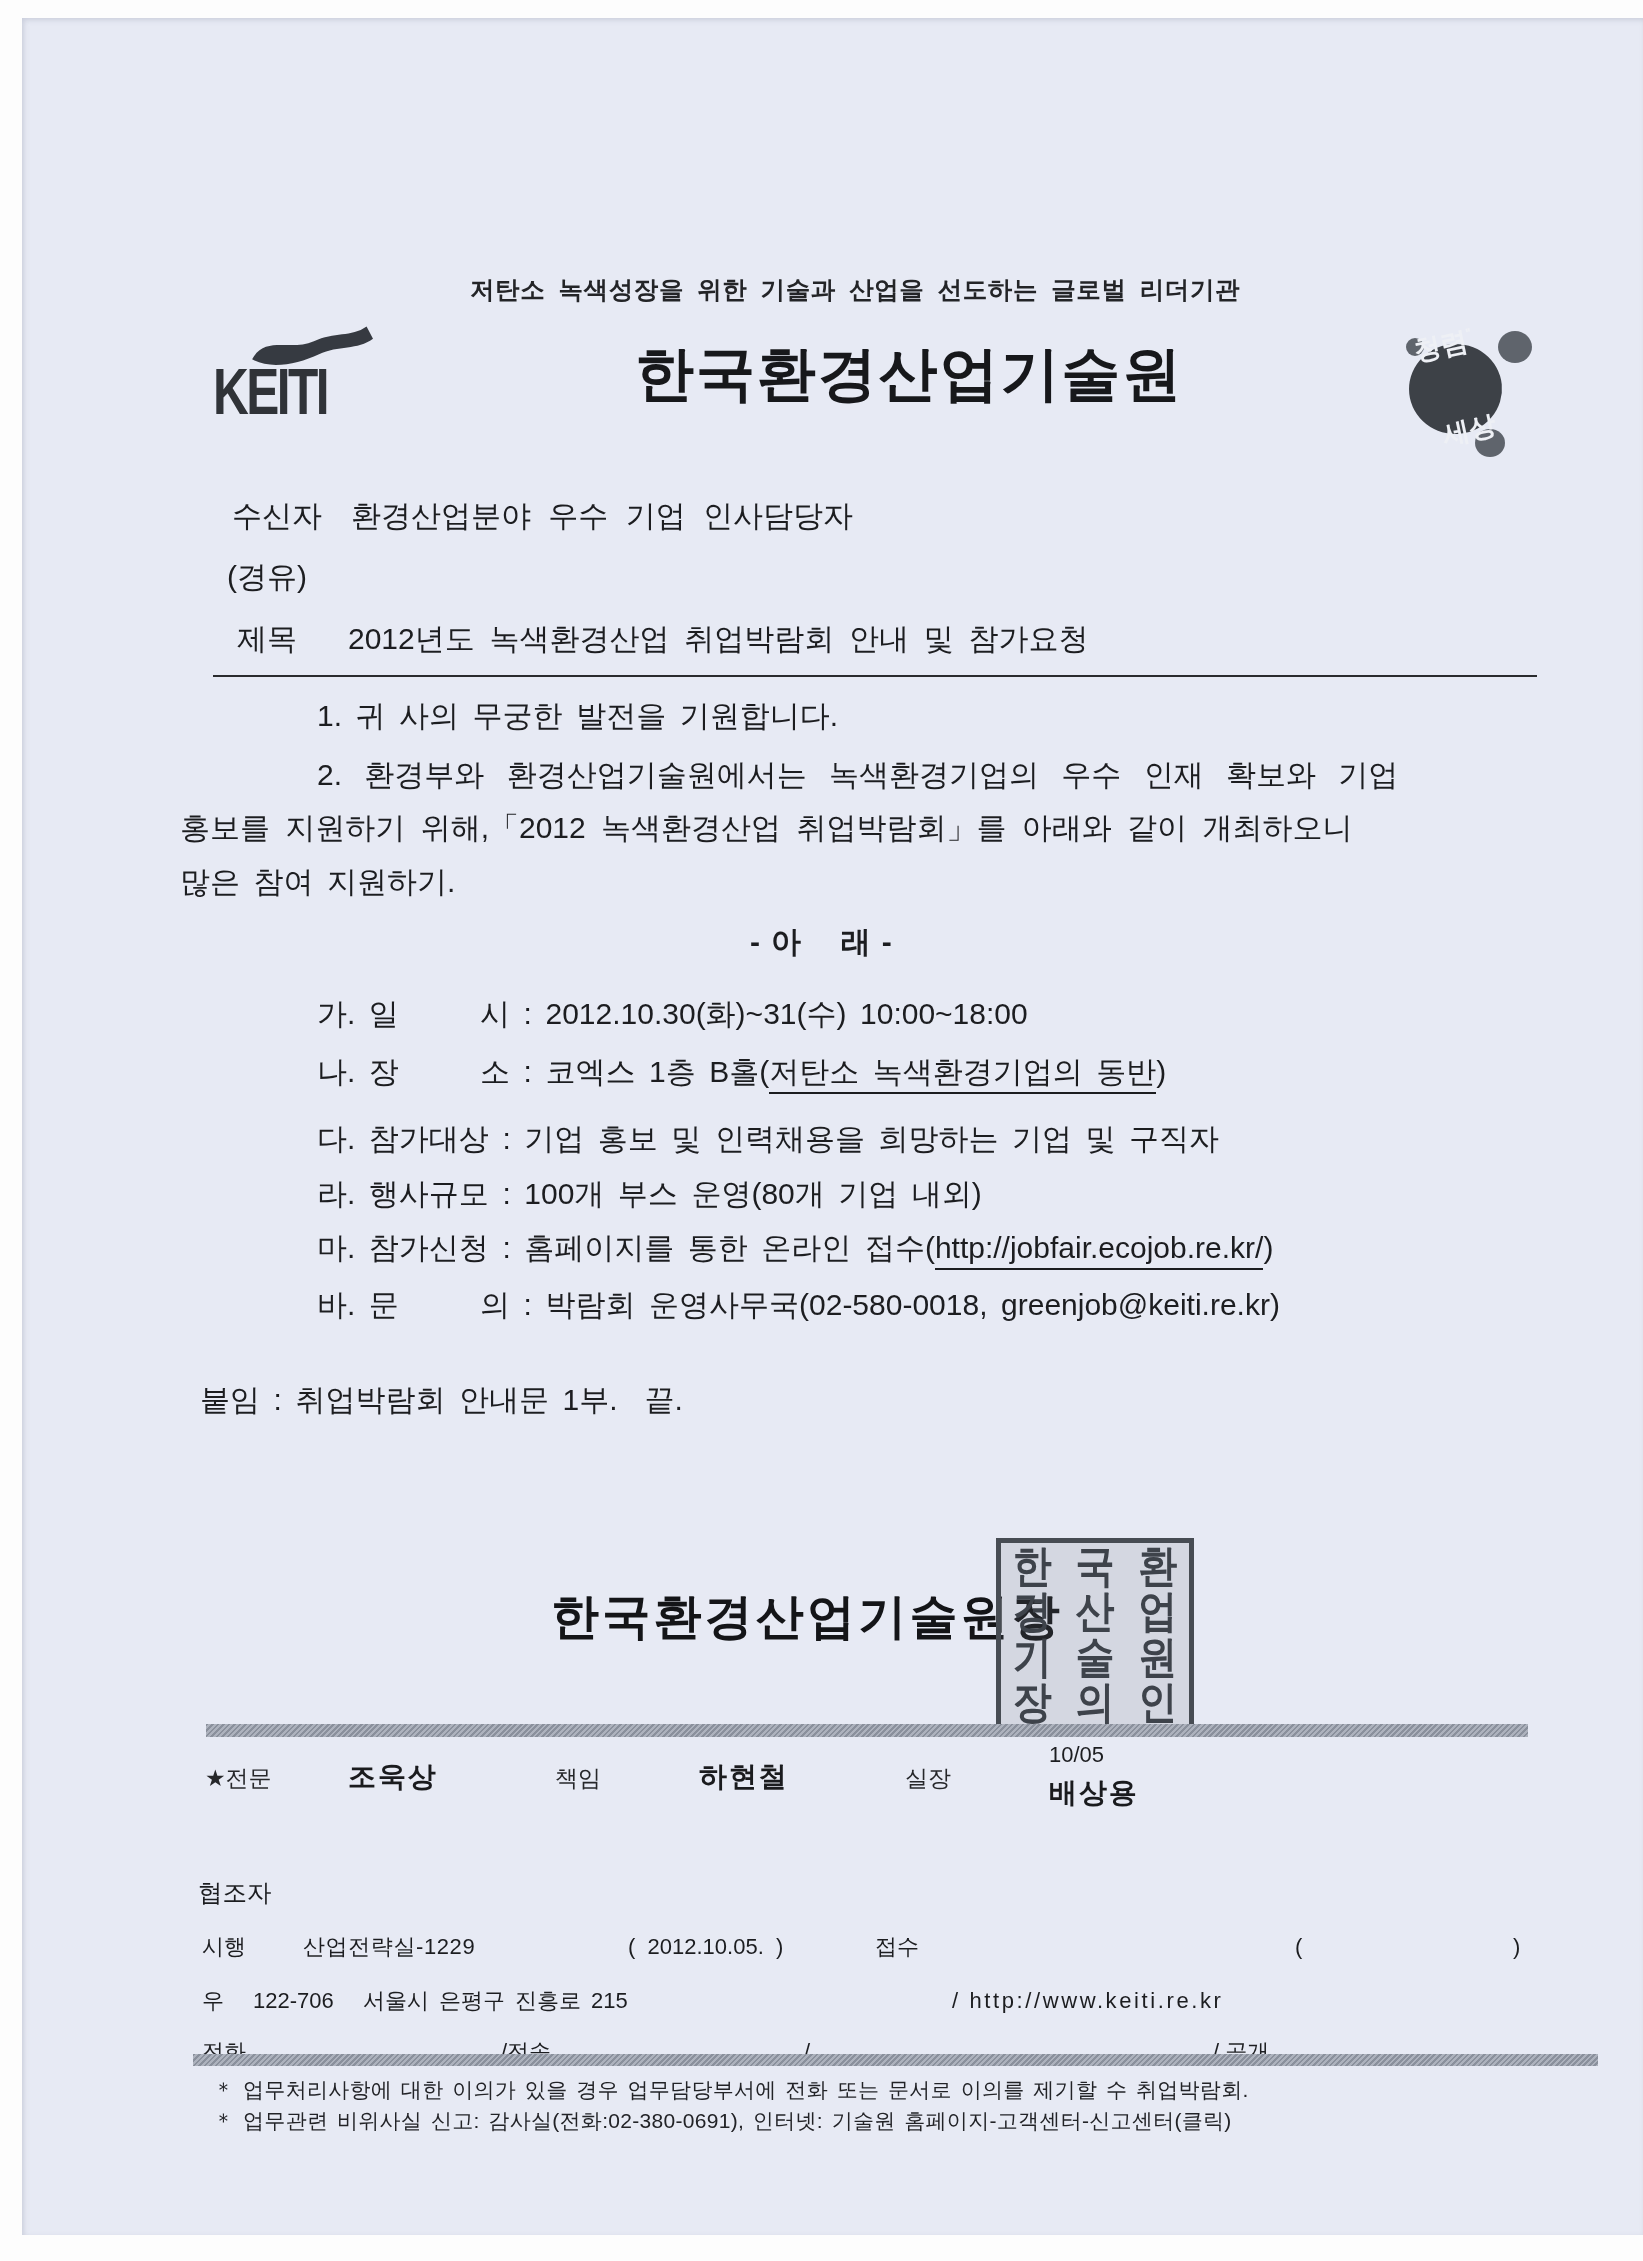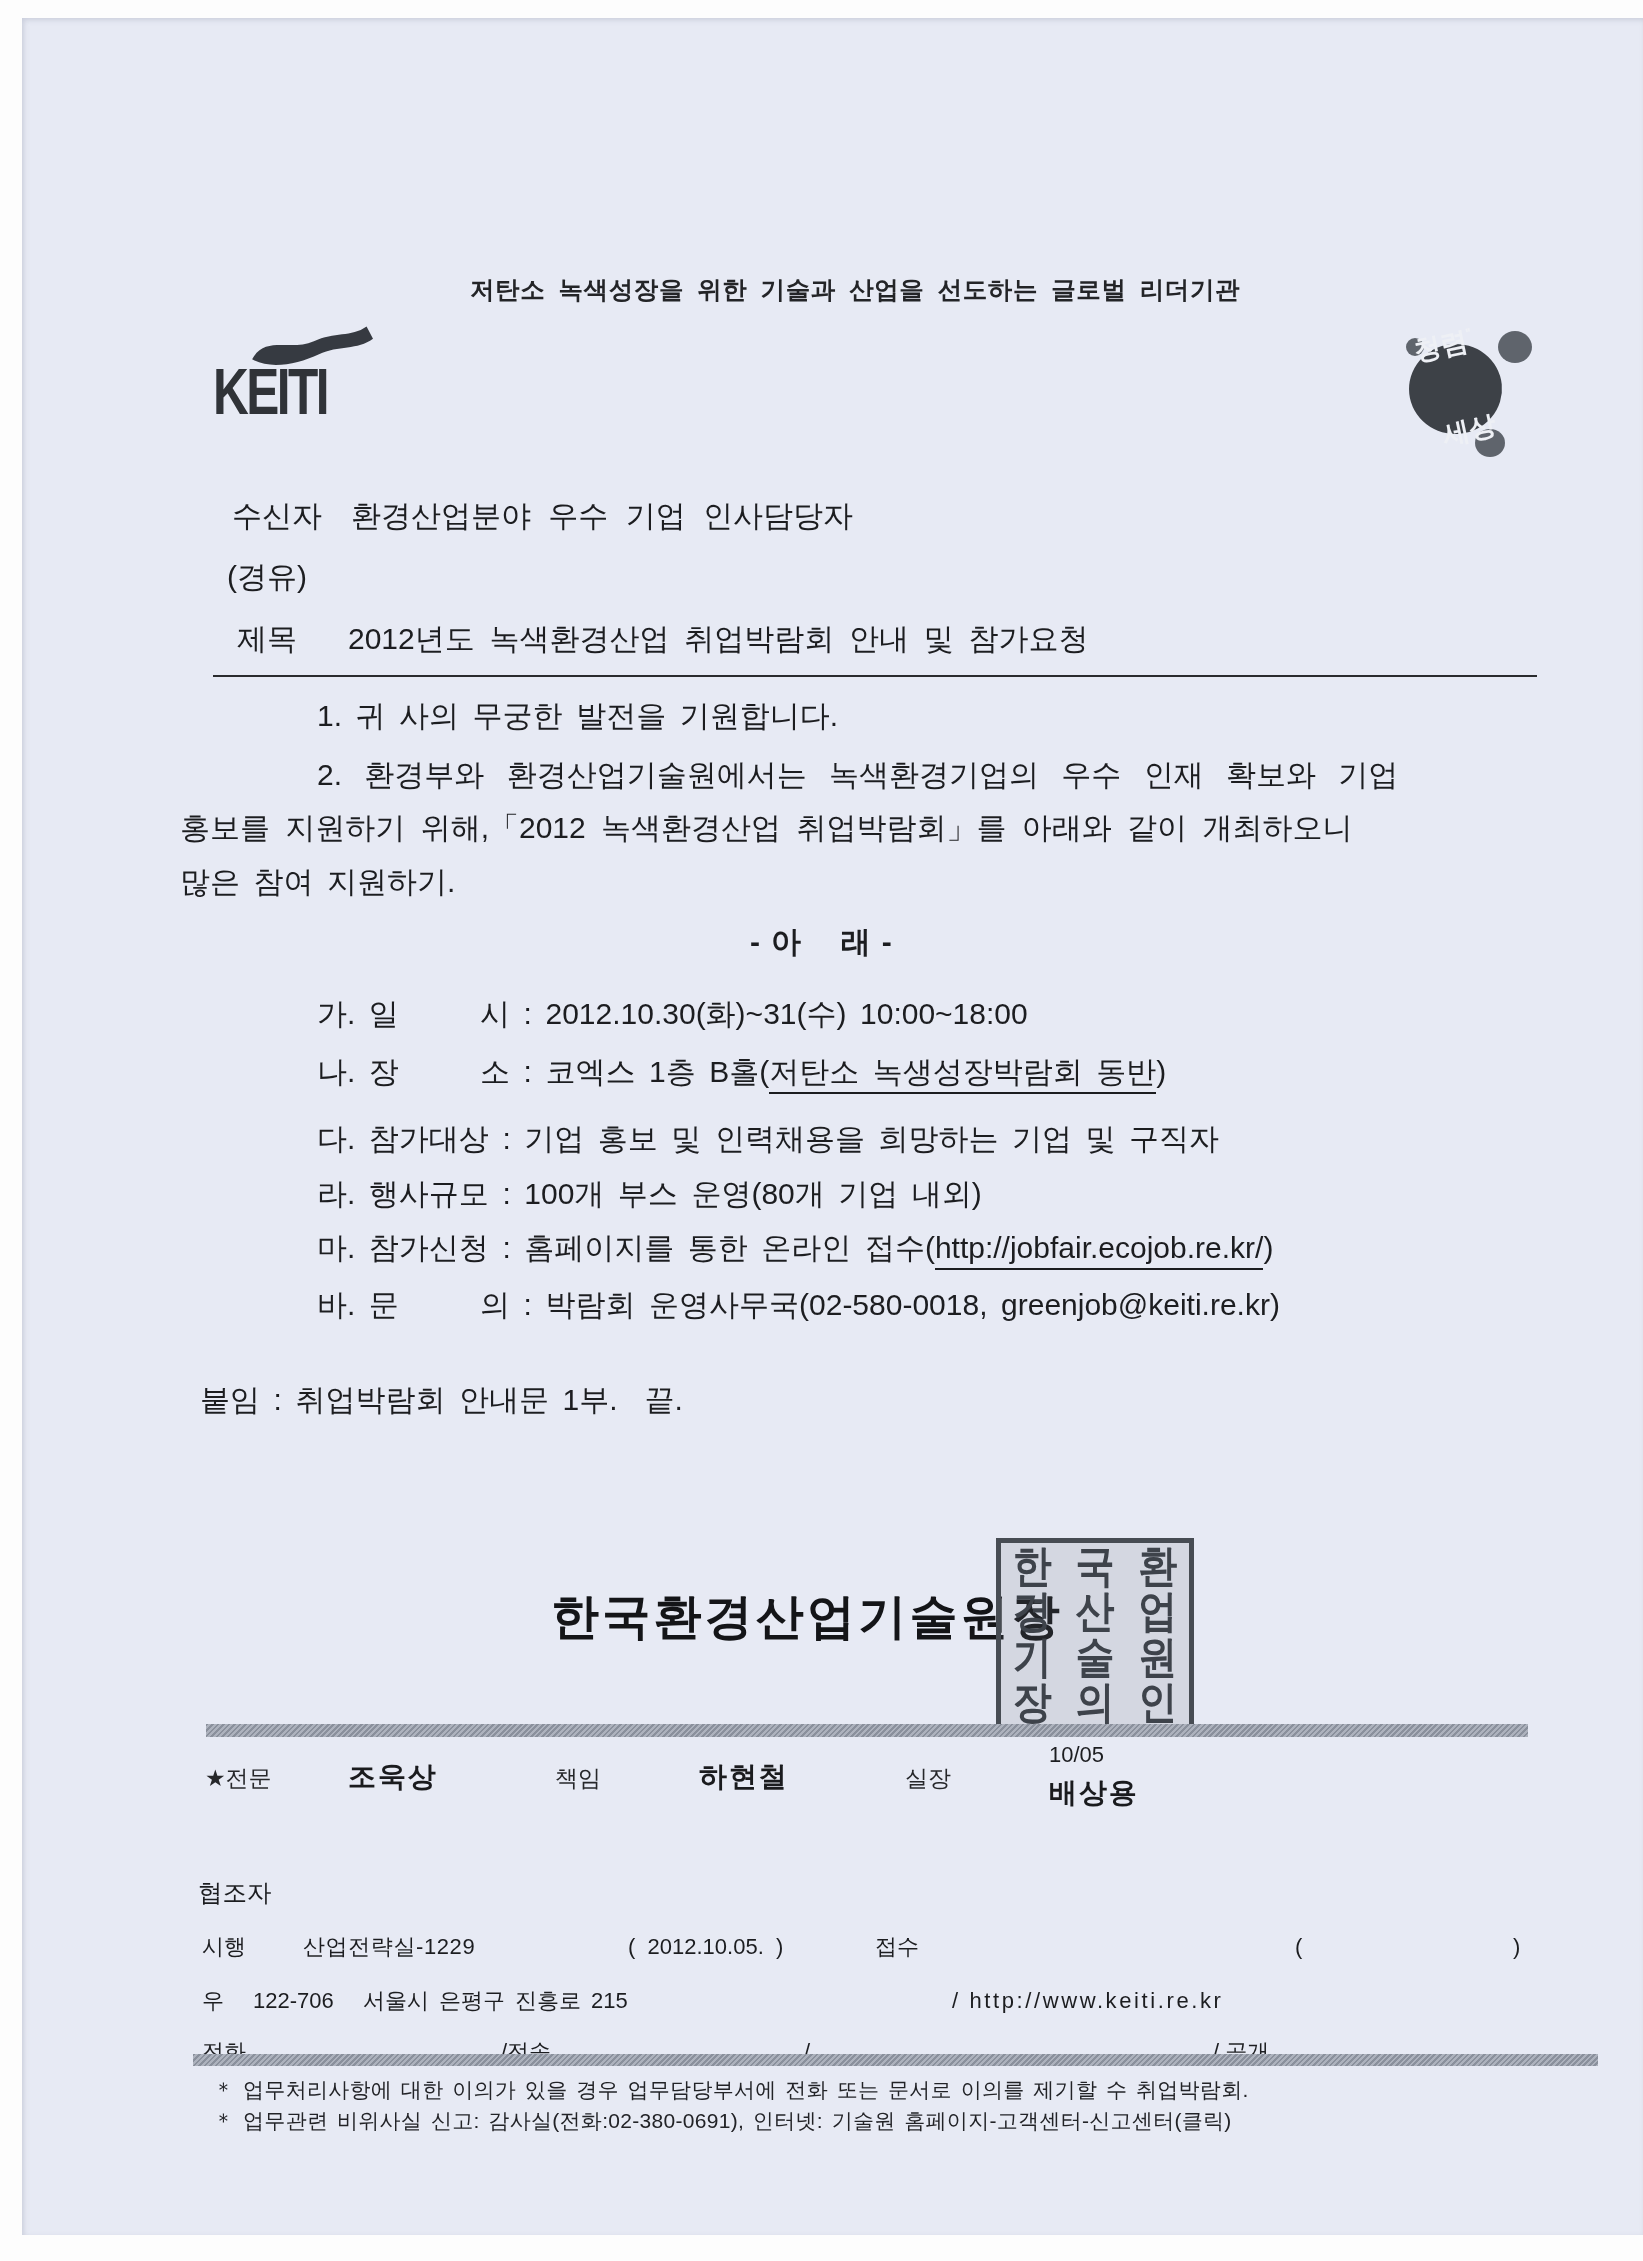--- a/index.html
+++ b/index.html
@@ -98,20 +98,21 @@
 
   <div class="abs slogan">저탄소 녹색성장을 위한 기술과 산업을 선도하는 글로벌 리더기관</div>
 
   <div class="abs logo">
     <svg class="swoosh" width="135" height="52" viewBox="0 0 210 80">
       <path d="M8,56 C28,18 68,44 104,28 C136,13 162,22 186,5 L196,24 C172,42 142,34 112,48 C78,64 36,72 8,56 Z" fill="#363a41"></path>
     </svg>
     <div class="logo-text">KEITI</div>
   </div>
 
+  <div class="abs org-title">한국환경산업기술원</div>
 
   <div class="abs stamp">
     <div class="dot d1"></div>
     <div class="dot d2"></div>
     <div class="dot d3"></div>
     <div class="blob">
       <div class="stamp-text">
         <div><span>청렴</span><span class="flourish">''</span></div>
         <div class="l2">세상</div>
       </div>
@@ -125,21 +126,21 @@
   <div class="abs s47 subj-val">2012년도 녹색환경산업 취업박람회 안내 및 참가요청</div>
   <div class="abs subj-line"></div>
 
   <div class="abs s46 p1">1. 귀 사의 무궁한 발전을 기원합니다.</div>
   <div class="abs s46 p2a">2. 환경부와 환경산업기술원에서는 녹색환경기업의 우수 인재 확보와 기업</div>
   <div class="abs s46 p2b">홍보를 지원하기 위해,「2012 녹색환경산업 취업박람회」를 아래와 같이 개최하오니</div>
   <div class="abs s46 p2c">많은 참여 지원하기.</div>
   <div class="abs below">- 아    래 -</div>
 
   <div class="abs s46 item i0"><span>가. 일      시 : 2012.10.30(화)~31(수) 10:00~18:00</span><span class="ul"></span><span></span></div>
-  <div class="abs s46 item i1"><span>나. 장      소 : 코엑스 1층 B홀(</span><span class="ul">저탄소 녹생성장박람회 동반</span><span>)</span></div>
+  <div class="abs s46 item i1"><span>나. 장      소 : 코엑스 1층 B홀(</span><span class="ul">저탄소 녹색환경기업의 동반</span><span>)</span></div>
   <div class="abs s46 item i2"><span>다. 참가대상 : 기업 홍보 및 인력채용을 희망하는 기업 및 구직자</span><span class="ul"></span><span></span></div>
   <div class="abs s46 item i3"><span>라. 행사규모 : 100개 부스 운영(80개 기업 내외)</span><span class="ul"></span><span></span></div>
   <div class="abs s46 item i4"><span>마. 참가신청 : 홈페이지를 통한 온라인 접수(</span><span class="ul">http://jobfair.ecojob.re.kr/</span><span>)</span></div>
   <div class="abs s46 item i5"><span>바. 문      의 : 박람회 운영사무국(02-580-0018, greenjob@keiti.re.kr)</span><span class="ul"></span><span></span></div>
 
   <div class="abs s46 attach">붙임 : 취업박람회 안내문 1부.  끝.</div>
 
   <div class="abs sig">한국환경산업기술원장</div>
   <div class="abs seal">
     <span>한</span>

